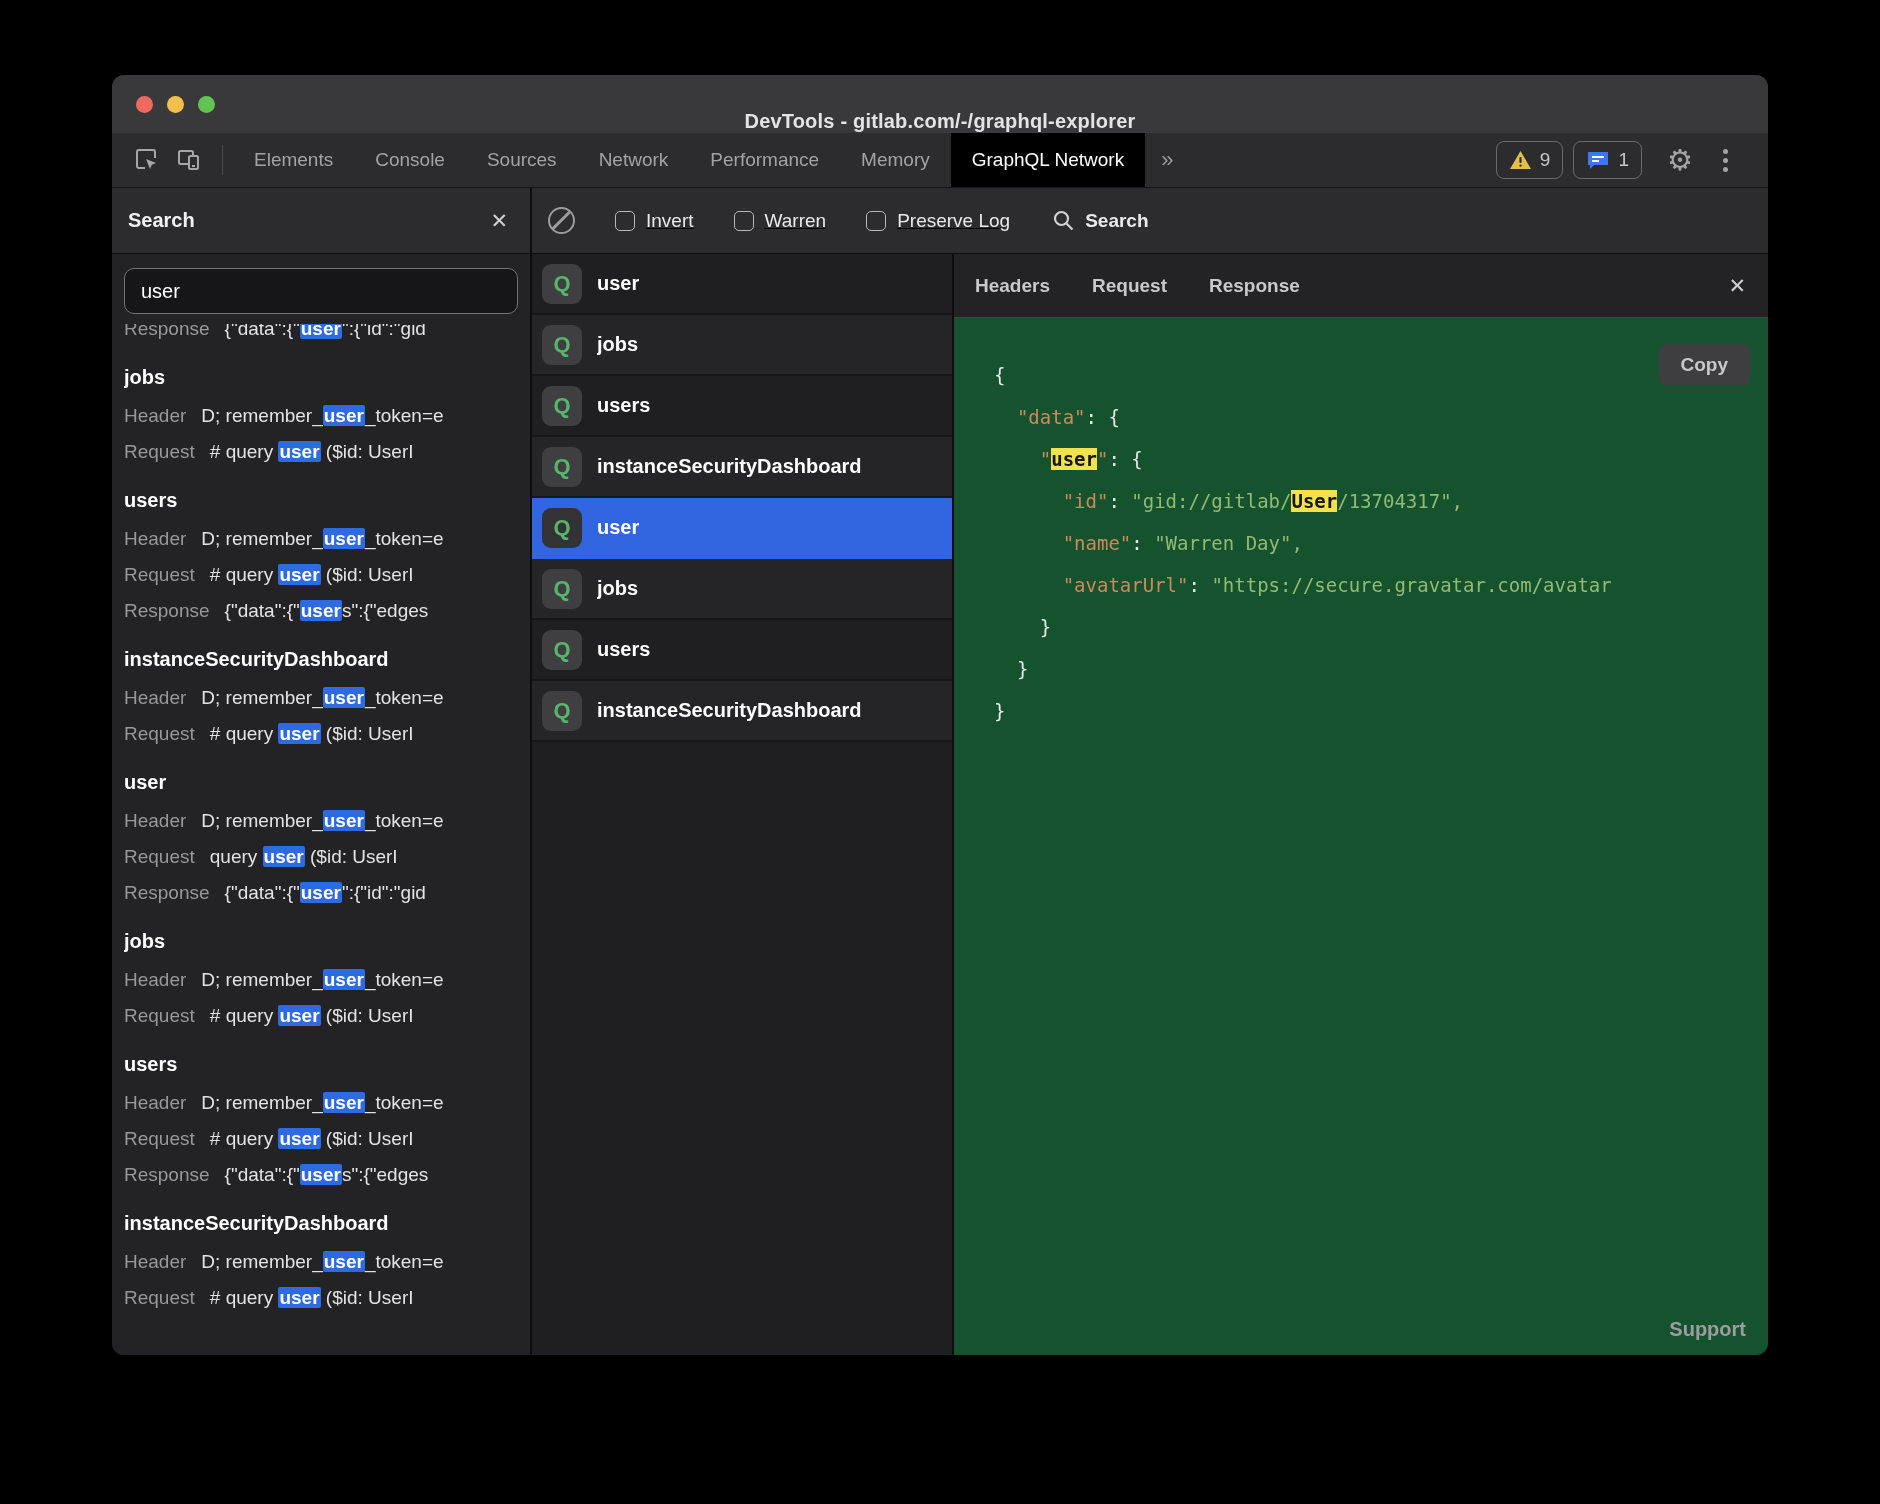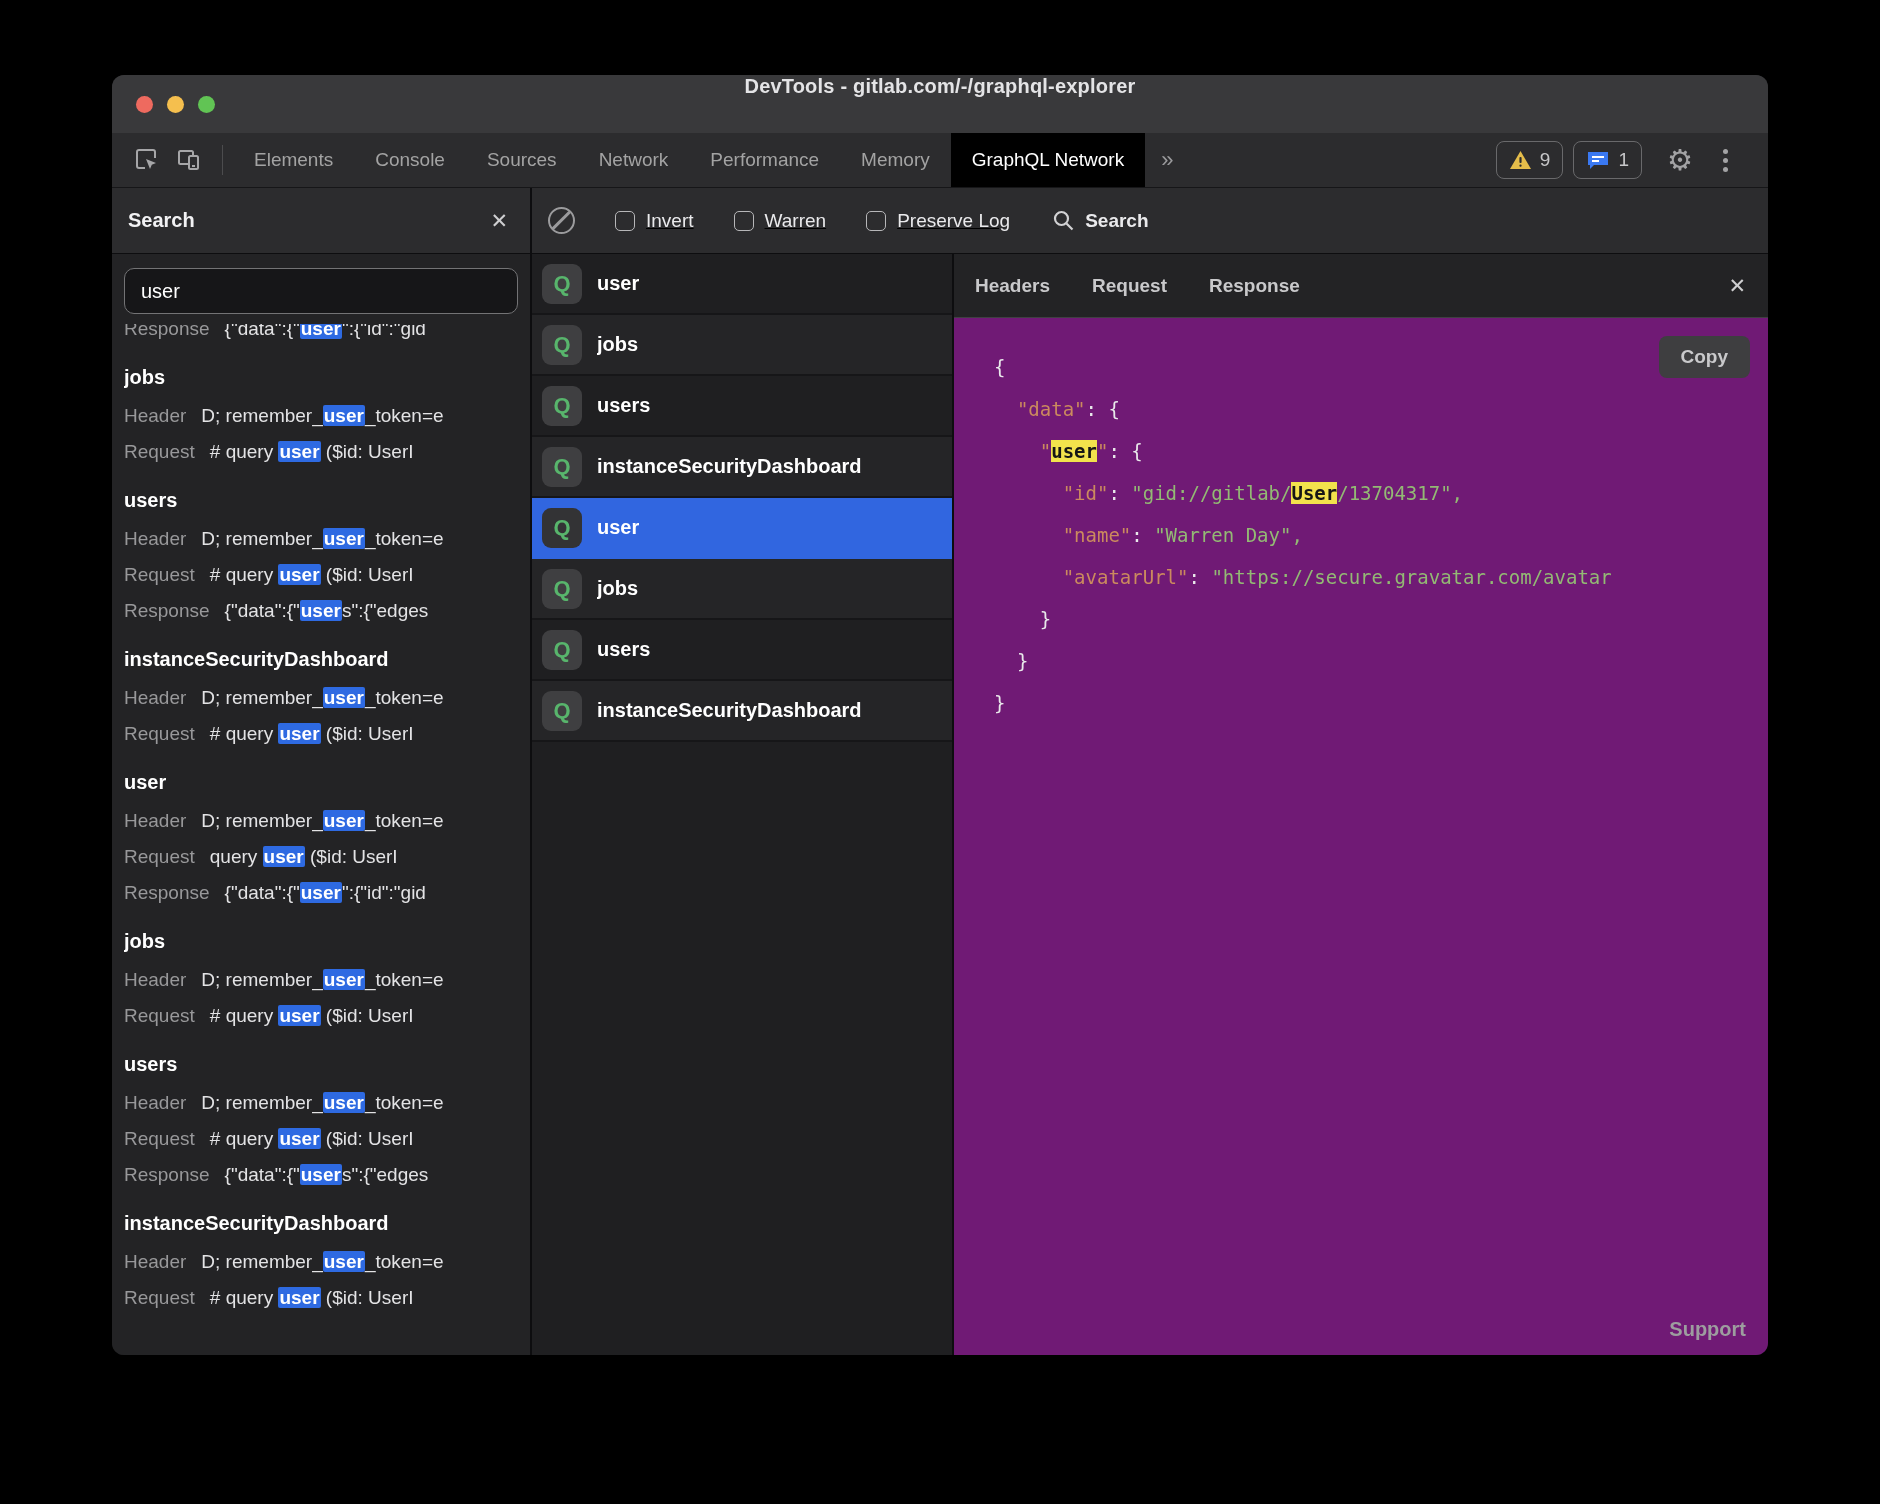--- a/index.html
+++ b/index.html
@@ -1,21 +1,21 @@
 <!DOCTYPE html>
 <html><head>
 <meta charset="utf-8">
 <style>
   * { margin:0; padding:0; box-sizing:border-box; }
   html,body { width:1880px; height:1504px; background:#000; font-family:"Liberation Sans","DejaVu Sans",sans-serif; }
   .window { position:absolute; left:112px; top:75px; width:1656px; height:1280px; background:#1c1c1e;
             border-radius:12px; overflow:hidden; box-shadow:0 18px 60px rgba(0,0,0,.8); display:flex; flex-direction:column; }
 
   
-  .titlebar { height:58px; background:#39393b; flex:0 0 auto; position:relative; display:flex; align-items:flex-start; justify-content:center; }
+  .titlebar { height:58px; background:#39393b; flex:0 0 auto; position:relative; display:flex; align-items:flex-end; justify-content:center; }
   .lights { position:absolute; left:24px; top:0; height:100%; display:flex; align-items:center; gap:14px; }
   .light { width:17px; height:17px; border-radius:50%; }
   .titlebar .title { font-size:20px; font-weight:600; color:#e4e4e6; letter-spacing:.2px; }
 
   
   .tabbar { height:55px; background:#2c2c2e; flex:0 0 auto; display:flex; align-items:stretch; border-bottom:1px solid #161618; }
   .nav-icons { display:flex; align-items:center; padding-left:16px; gap:4px; }
   .icon-btn { width:38px; height:38px; display:flex; align-items:center; justify-content:center; border-radius:6px; }
   .vsep { width:1px; height:30px; background:#4c4c4e; margin:auto 10px; }
   .tabs { display:flex; align-items:stretch; }
@@ -71,21 +71,21 @@
   .q-list { flex:1; overflow:hidden; }
   .q-item { height:61px; display:flex; align-items:center; gap:15px; padding:0 10px; border-bottom:2px solid #161618; }
   .q-item.alt { background:#252527; }
   .q-item.selected { background:#3166e0; border-bottom-color:#3166e0; }
   .q-badge { width:40px; height:40px; flex:0 0 auto; border-radius:9px; background:#3f3f41; display:flex; align-items:center; justify-content:center;
              font-size:22px; font-weight:800; color:#58b56c; }
   .q-item.selected .q-badge { background:#333335; }
   .q-label { font-size:20px; font-weight:700; color:#fff; white-space:nowrap; overflow:hidden; }
 
   
-  .right-col { flex:1; display:flex; flex-direction:column; background:#701a75; min-width:0; }
+  .right-col { flex:1; display:flex; flex-direction:column; background:#14532d; min-width:0;gap:8px; }
   .detail-tabs { height:64px; flex:0 0 auto; background:#232325; display:flex; align-items:stretch; border-bottom:1px solid #404042; }
   .dtab { display:flex; align-items:center; padding:0 21px; font-size:19px; font-weight:600; color:#c9c9cb; white-space:nowrap; }
   .dtab.active { background:#3a3a3c; color:#fff; font-weight:700; }
   .detail-tabs .close-x { display:flex; align-items:center; padding:0 22px; }
   .json-area { flex:1; position:relative; overflow:hidden; }
   .copy-btn { position:absolute; top:18px; right:18px; background:#3e3e40; border-radius:8px; padding:10px 22px;
               font-size:19px; font-weight:700; color:#c9c9cb; }
   .json { padding:28px 0 0 40px; font-family:"DejaVu Sans Mono","Liberation Mono",monospace; font-size:19px; line-height:42px;
           color:#e9e9eb; white-space:pre; overflow:hidden; }
   .json .k { color:#cb8a5e; }

